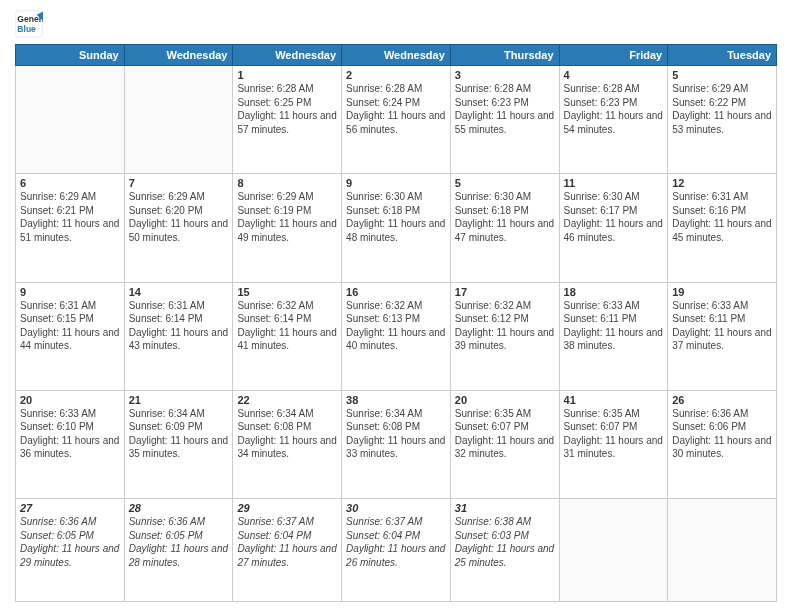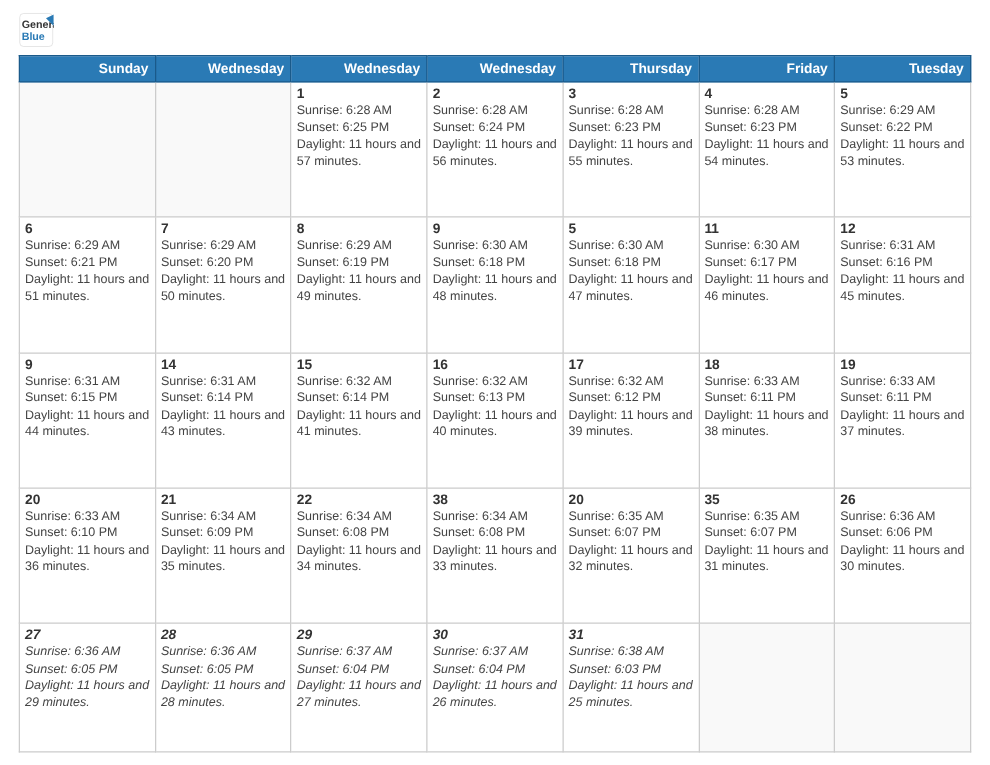--- a/index.html
+++ b/index.html
@@ -218,21 +218,21 @@
           </td>
           <td>
             <span class="day-num">38</span>
             <div class="day-detail">Sunrise: 6:34 AM<br>Sunset: 6:08 PM<br>Daylight: 11 hours and 33 minutes.</div>
           </td>
           <td>
             <span class="day-num">20</span>
             <div class="day-detail">Sunrise: 6:35 AM<br>Sunset: 6:07 PM<br>Daylight: 11 hours and 32 minutes.</div>
           </td>
           <td>
-            <span class="day-num">35</span>
+            <span class="day-num">41</span>
             <div class="day-detail">Sunrise: 6:35 AM<br>Sunset: 6:07 PM<br>Daylight: 11 hours and 31 minutes.</div>
           </td>
           <td>
             <span class="day-num">26</span>
             <div class="day-detail">Sunrise: 6:36 AM<br>Sunset: 6:06 PM<br>Daylight: 11 hours and 30 minutes.</div>
           </td>
         </tr>
         <tr>
           <td>
             <span class="day-num">27</span>

